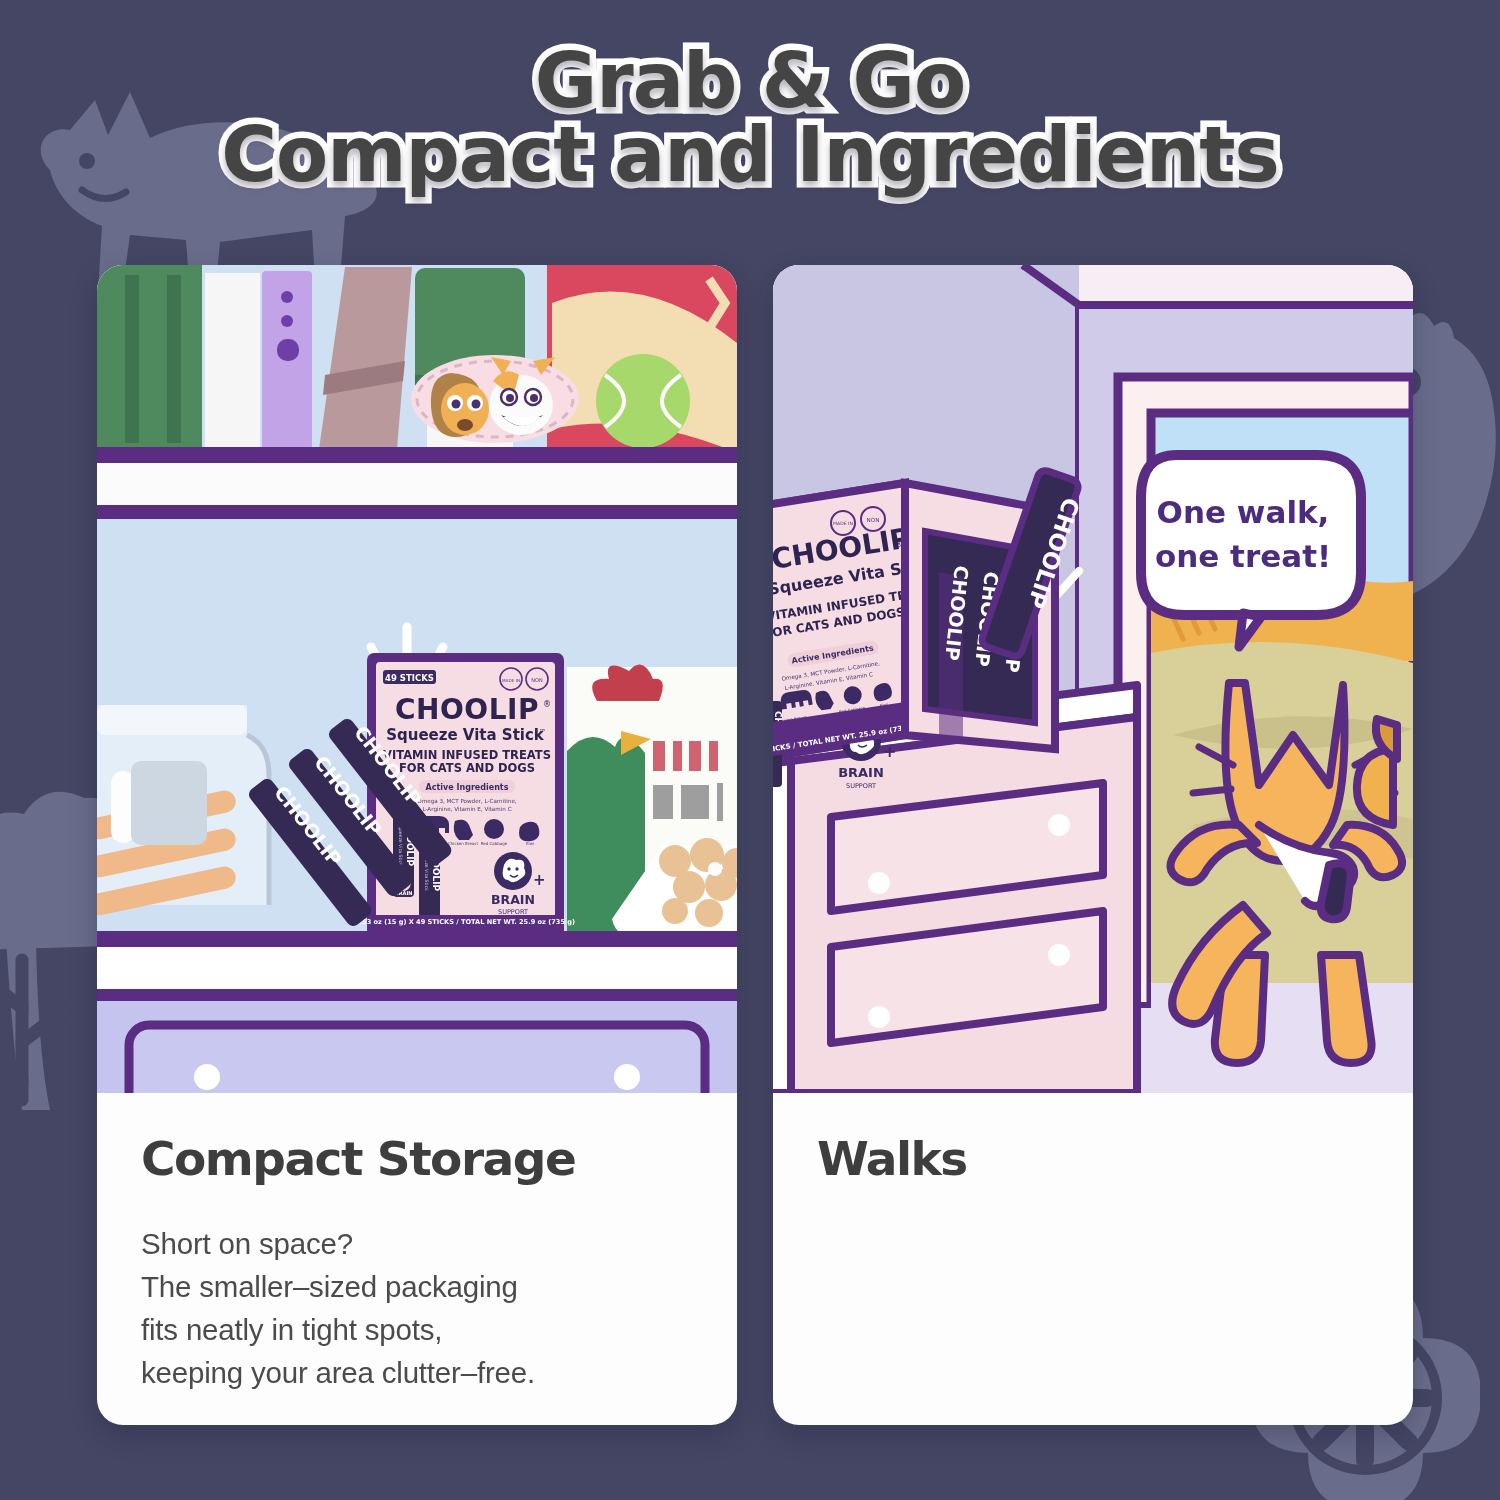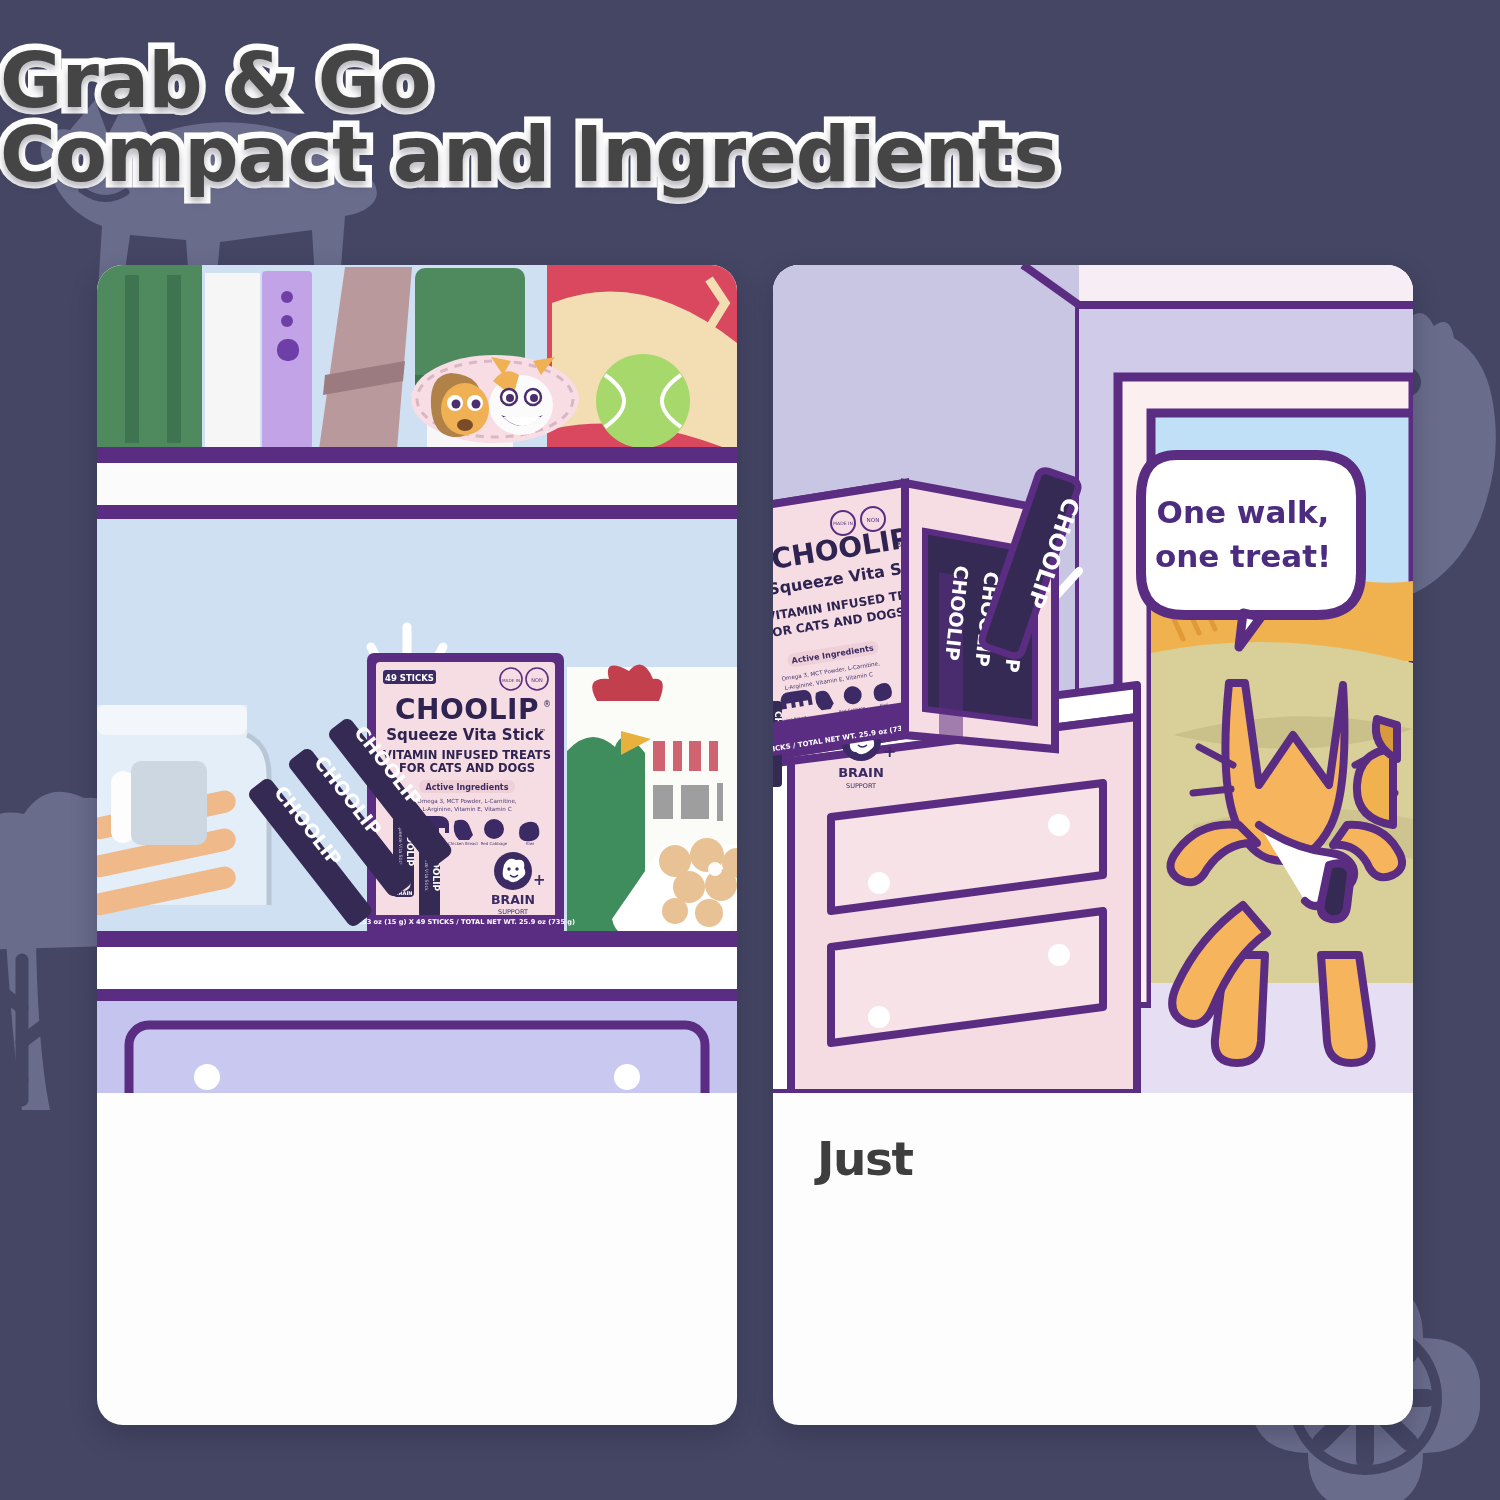--- a/index.html
+++ b/index.html
@@ -13,21 +13,21 @@
   
   .bg-deco { position: absolute; pointer-events: none; }
   #bg-cow      { left: -10px;  top: 30px;  width: 420px; height: 300px; }
   #bg-chicken  { right: -20px; top: 290px; width: 200px; height: 330px; }
   #bg-broccoli { left: -90px;  top: 780px; width: 230px; height: 330px; }
   #bg-flower   { right: 20px;  bottom: -10px; width: 230px; height: 230px; }
 
   
   #heading {
     position: absolute; top: 44px; left: 0; width: 1500px;
-    text-align: left;
+    text-align: center;
     font-family: "DejaVu Sans", sans-serif;
     font-weight: bold;
     color: #454545;
     letter-spacing: -1px;
     line-height: 0.98;
     z-index: 5;
   }
   #heading .line1 { font-size: 76px; display: block; }
   #heading .line2 { font-size: 76px; display: block; }
   #heading span.ln {
@@ -307,20 +307,27 @@
 
       <rect x="0" y="666" width="640" height="16" fill="#5b2d82"></rect>
       <rect x="0" y="682" width="640" height="42" fill="#ffffff"></rect>
       <rect x="0" y="724" width="640" height="12" fill="#5b2d82"></rect>
 
       <rect x="0" y="736" width="640" height="92" fill="#c4c4ee"></rect>
       <rect x="32" y="760" width="576" height="120" rx="20" fill="#c8c8f1" stroke="#5b2d82" stroke-width="9"></rect>
       <circle cx="110" cy="812" r="13" fill="#ffffff"></circle>
       <circle cx="530" cy="812" r="13" fill="#ffffff"></circle>
     </svg>
+  </div>
+  <div class="caption">
+    <h2>Compact Storage</h2>
+    <p>Short on space?
+The smaller–sized packaging
+fits neatly in tight spots,
+keeping your area clutter–free.</p>
   </div>
 </div>
 
 <div class="card" id="card-right">
   <div class="scene">
     <svg viewBox="0 0 640 828" preserveAspectRatio="xMidYMid slice">
 
       <rect x="0" y="0" width="640" height="828" fill="#f8eef3"></rect>
       <path d="M0 0 L250 0 L250 828 L0 828 Z" fill="#c9c6e4"></path>
       <path d="M250 0 L640 0 L640 828 L250 828 Z" fill="#f6eef4"></path>
@@ -462,15 +469,15 @@
         </g>
 
         <g transform="rotate(19 288 236)">
           <rect x="258" y="212" width="42" height="186" rx="8" fill="#342a54" stroke="#5b2d82" stroke-width="7"></rect>
           <text transform="translate(290 230) rotate(90)" font-family="DejaVu Sans, sans-serif" font-size="23" font-weight="bold" fill="#ffffff">CHOOLIP</text>
         </g>
       </g>
     </svg>
   </div>
   <div class="caption">
-    <h2>Just</h2>
+    <h2>Walks</h2>
   </div>
 </div>
 
 </body></html>

